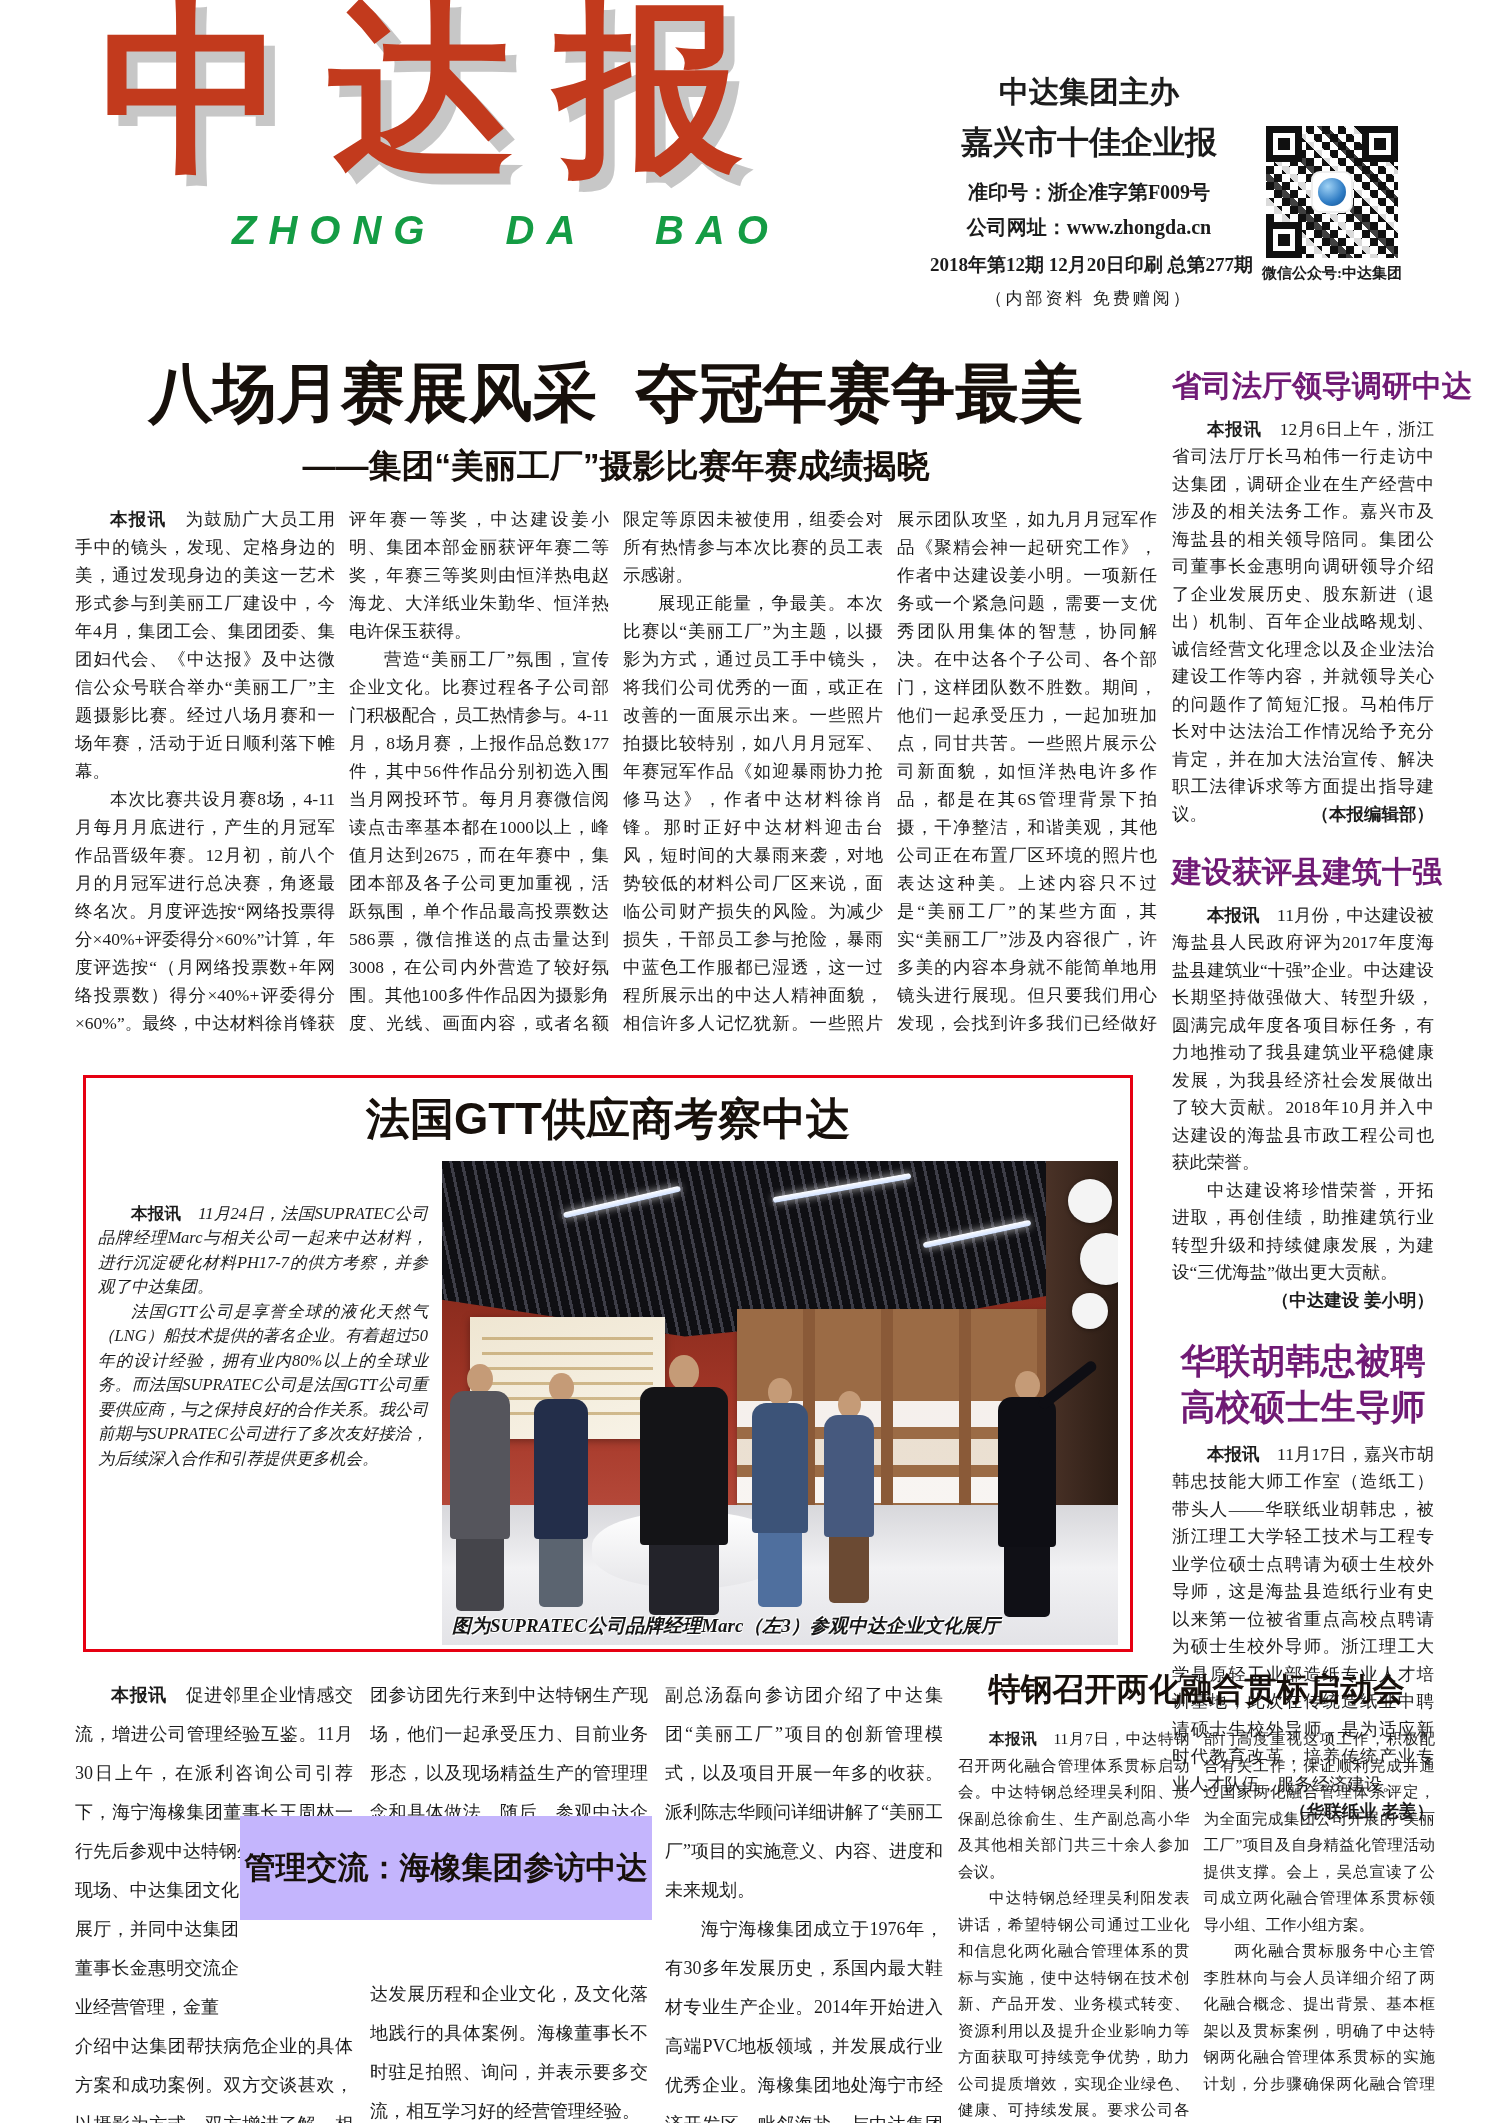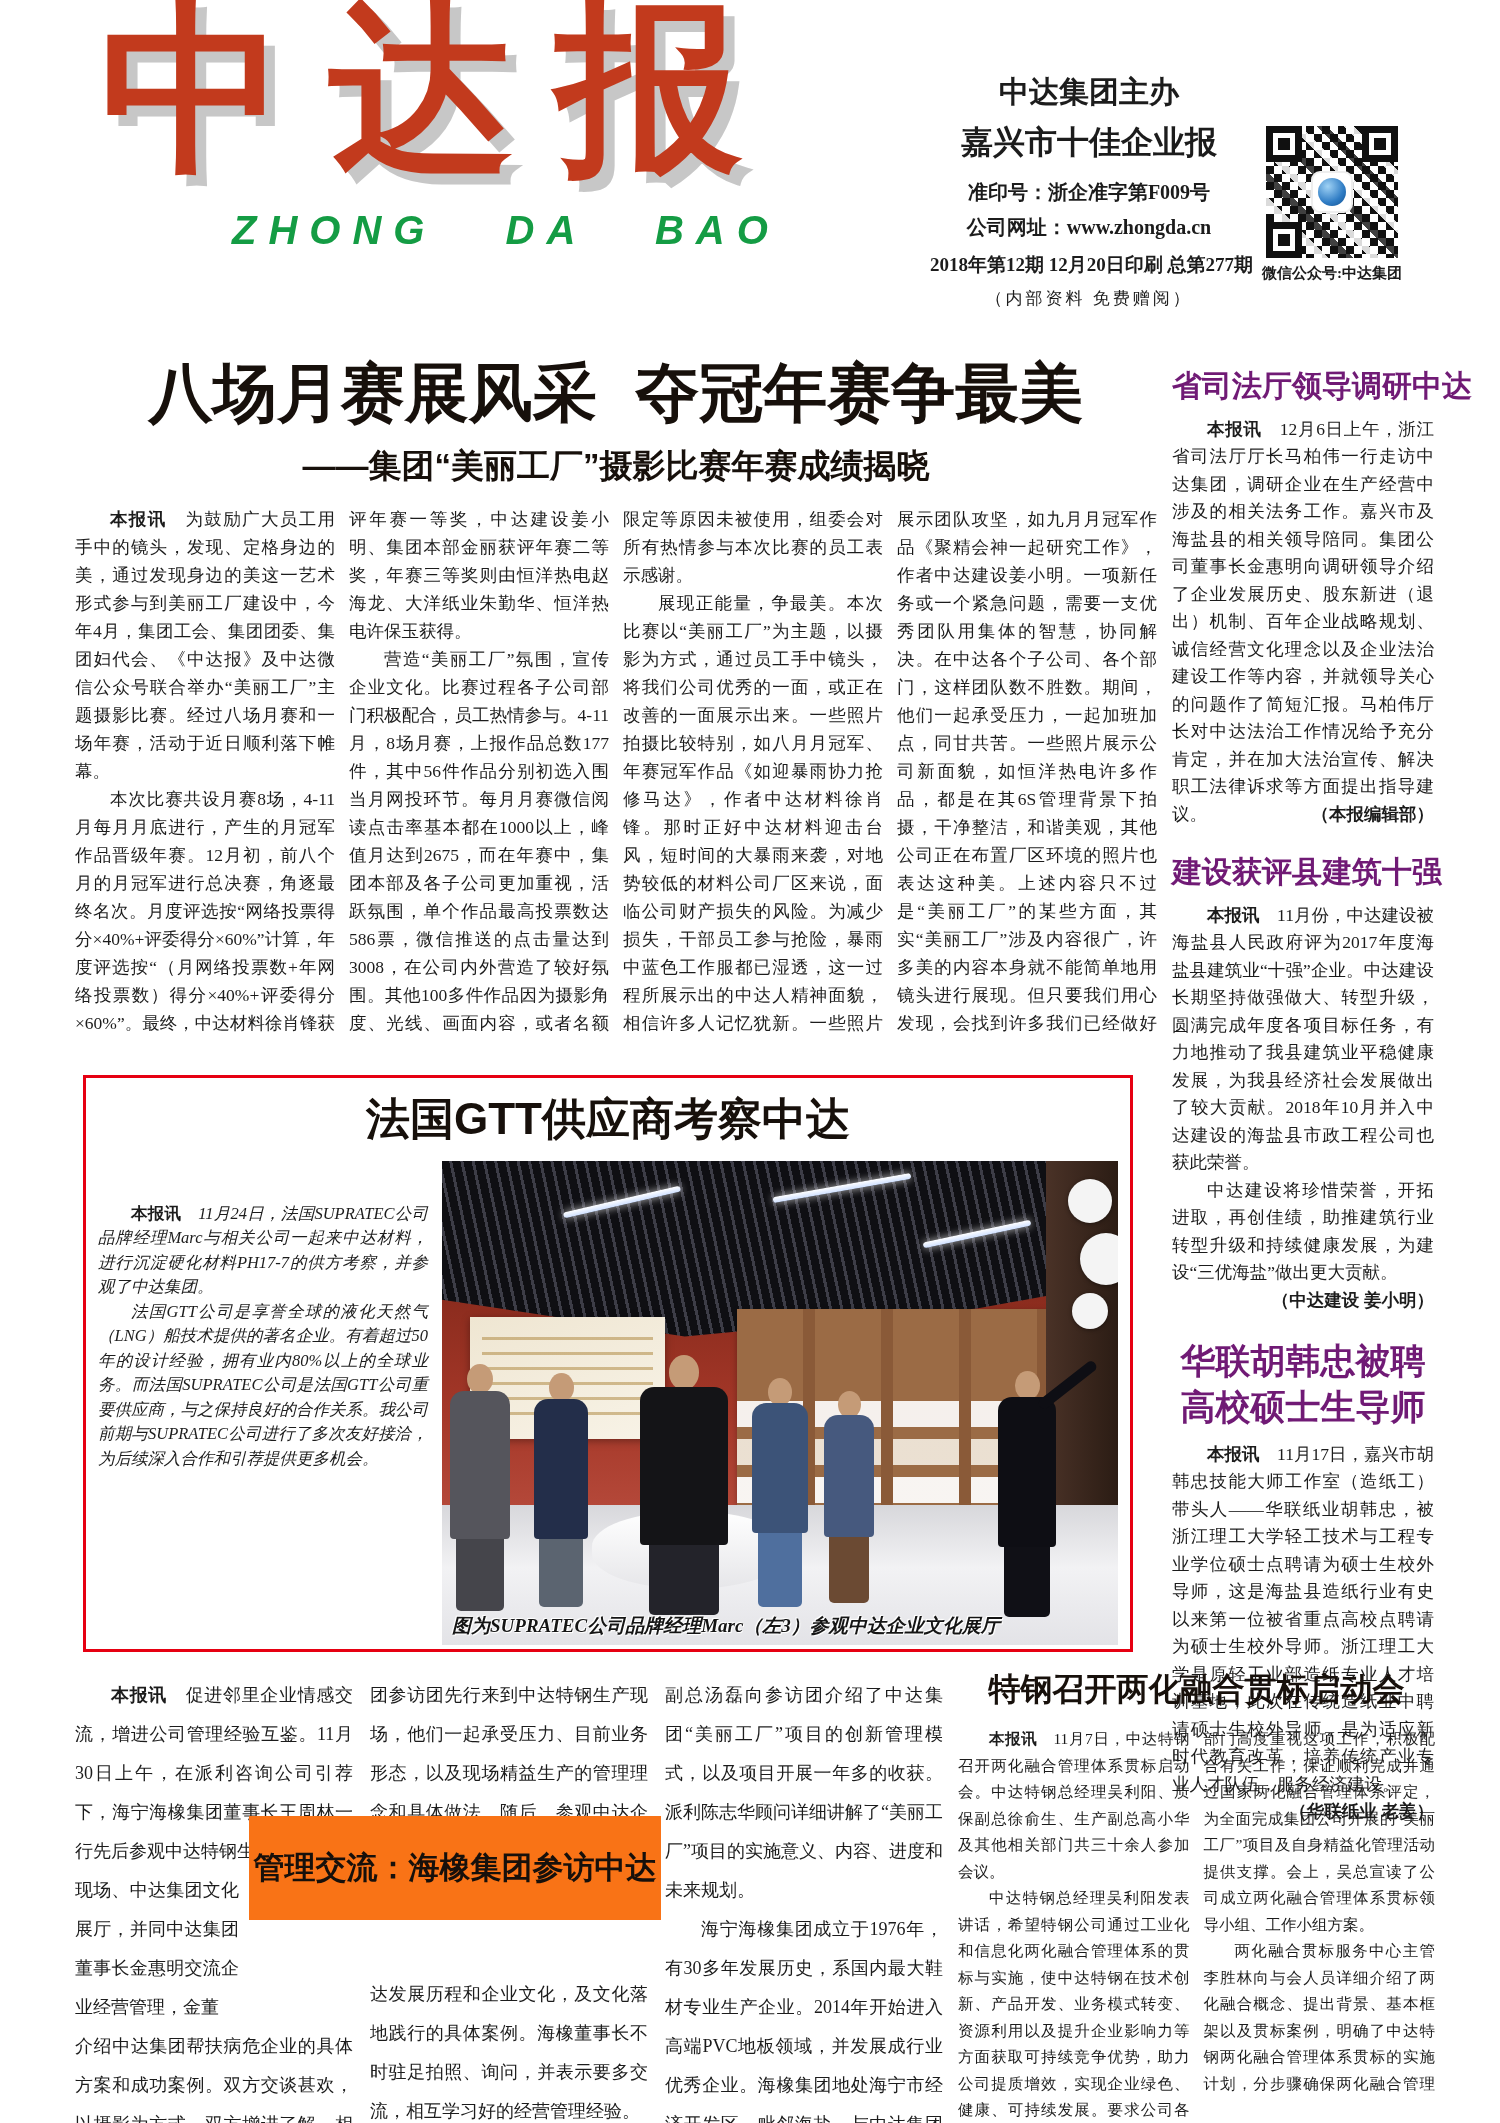--- a/index.html
+++ b/index.html
@@ -112,22 +112,22 @@
   .sb-body p{margin:0;text-indent:2em;}
 
   
   #bottom-left{position:absolute;left:75px;top:1676px;width:868px;}
   .bl-cols{display:flex;gap:17px;position:relative;}
   .bl-col{width:278px;font-size:18px;line-height:39px;text-align:justify;}
   .bl-col p{margin:0;text-indent:2em;}
   .bl-col p.cont{text-indent:0;}
   .narrow{width:59%;}
   .gap2{height:104px;}
-  .visit-title{position:absolute;left:174px;top:140px;width:412px;height:104px;
-       display:flex;align-items:center;justify-content:center;background:#f97316;
+  .visit-title{position:absolute;left:165px;top:140px;width:412px;height:104px;
+       display:flex;align-items:center;justify-content:center;background:#c4b5fd;
        font-size:31px;font-weight:900;color:#17100b;white-space:nowrap;
        font-family:Liberation Serif, serif;}
 
   
   #bottom-right{position:absolute;left:958px;top:1668px;width:477px;}
   .tg-title{font-size:32px;font-weight:900;text-align:center;color:#17100b;
             font-family:"Liberation Sans",sans-serif;margin-bottom:14px;white-space:nowrap;}
   .tg-cols{column-count:2;column-gap:14px;font-size:15.5px;line-height:26.5px;
            height:400px;text-align:justify;overflow:hidden;}
   .tg-cols p{margin:0;text-indent:2em;}

